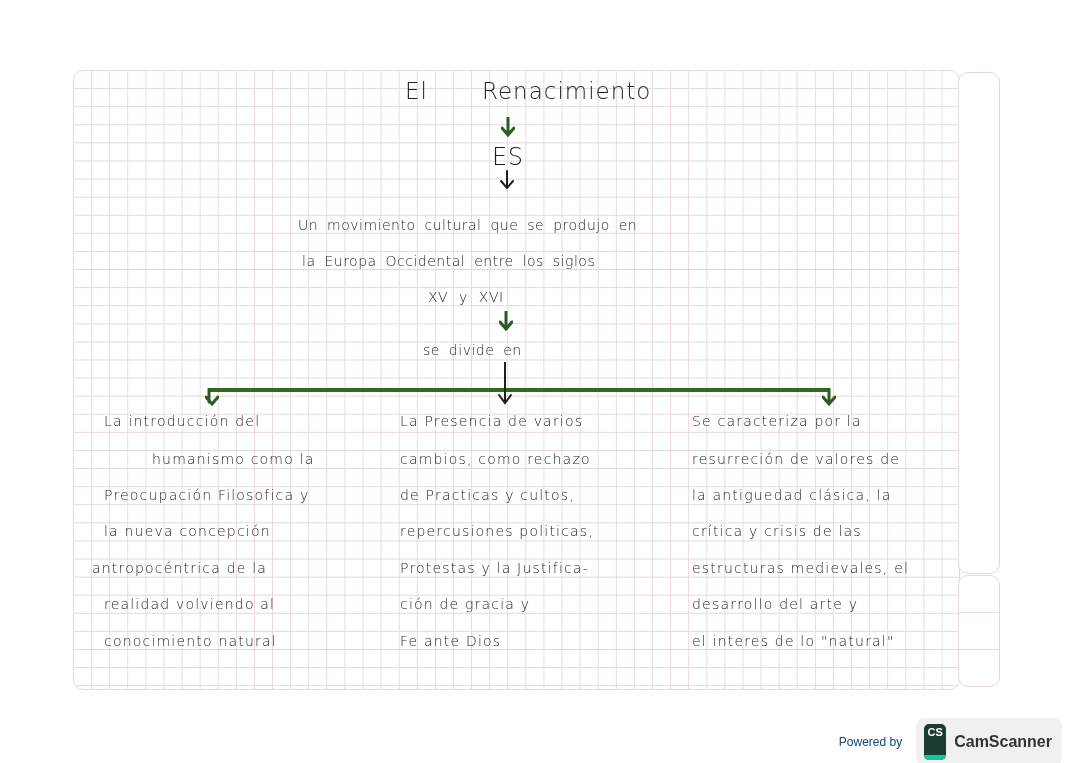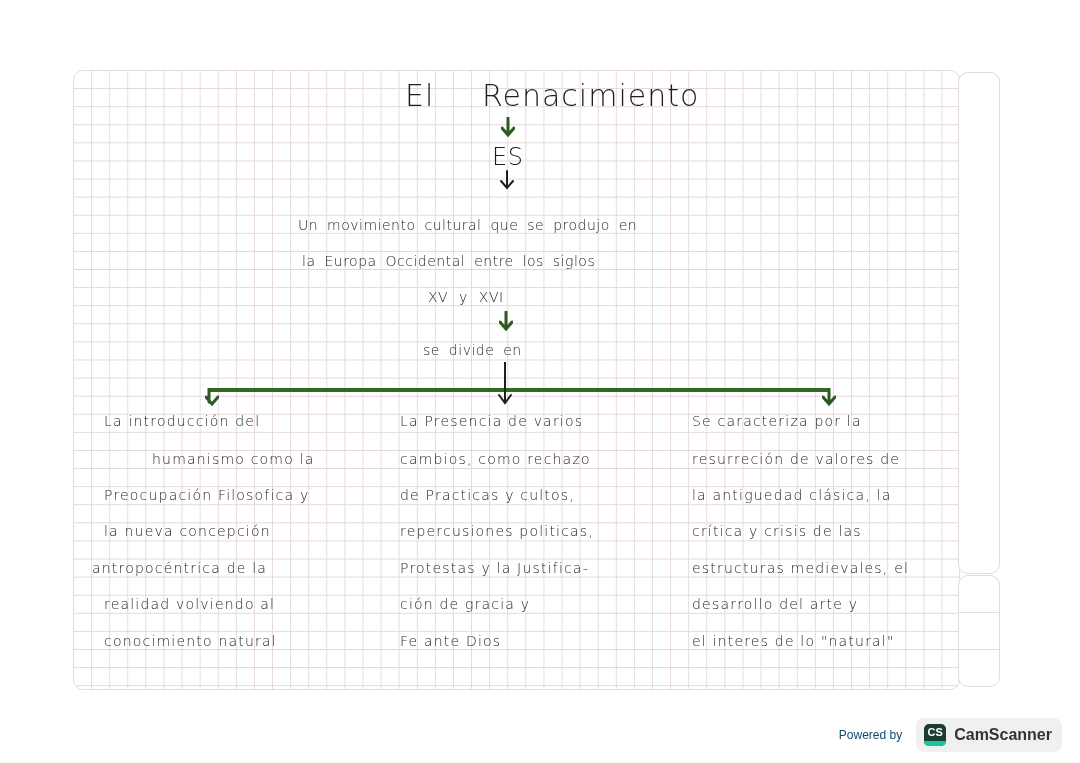--- a/index.html
+++ b/index.html
@@ -27,40 +27,40 @@
   }
   .side-strip-bottom .div1, .side-strip-bottom .div2 {
     position:absolute; left:0; right:0; height:1px; background:#e8dcdc;
   }
   .side-strip-bottom .div1 { top:36px; }
   .side-strip-bottom .div2 { top:73px; }
   .hw {
     position:absolute; font-family:"DejaVu Sans", sans-serif; font-size:14px;
     letter-spacing:0.5px; color:#1f1f1f; white-space:nowrap; font-weight:300;
   }
-  .title { font-size:30px; letter-spacing:1px; font-weight:300; }
+  .title { font-size:23px; letter-spacing:1px; font-weight:300; }
   .title-el { left:405px; top:78px; }
   .title-ren { left:482px; top:78px; }
   .arrow {
     position:absolute; width:14px; height:20px; color:#2a3a20; font-size:20px; line-height:20px; text-align:center;
   }
   .arrow svg { display:block; }
   .branch-line {
     position:absolute; left:208px; top:388px; width:622px; height:4px; background:#2f6a1f; border-radius:2px;
   }
   .col-line { position:absolute; font-size:14px; letter-spacing:1.2px; }
   .footer {
     position:absolute; right:18px; top:718px; display:flex; align-items:center; gap:8px;
   }
   .powered { font-family:"Liberation Sans", sans-serif; font-size:12px; color:#0c4a6e; margin-right:6px; }
   .cs-badge {
     display:flex; align-items:center; gap:8px; background:#f0f0f0; border-radius:8px; padding:6px 10px 6px 8px;
   }
   .cs-logo {
-    width:22px; height:22px; background:#1c3b33; border-radius:5px; position:relative;
+    width:22px; height:36px; background:#1c3b33; border-radius:5px; position:relative;
     color:#fff; font-family:"Liberation Sans", sans-serif; font-weight:bold; font-size:11px;
     display:flex; align-items:flex-start; justify-content:center; line-height:16px; overflow:hidden;
   }
   .cs-logo::after { content:""; position:absolute; left:0; right:0; bottom:0; height:5px; background:#19c59a; }
   .cs-name { font-family:"Liberation Sans", sans-serif; font-size:16px; color:#333; font-weight:bold; }
 </style>
 </head>
 <body>
 
 <div class="sheet"></div>

